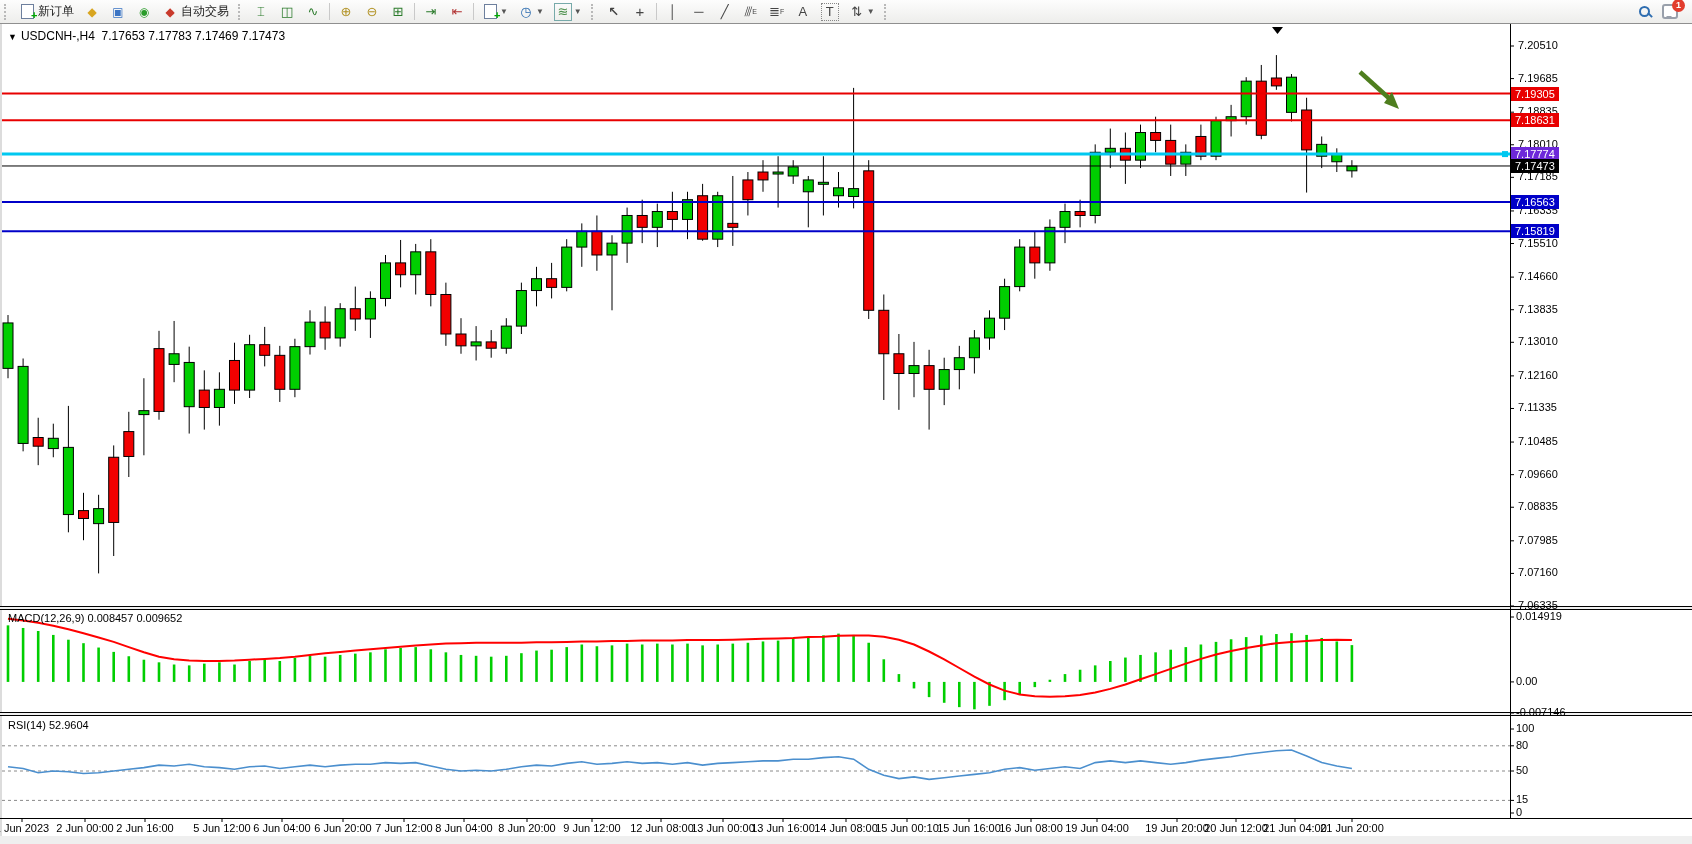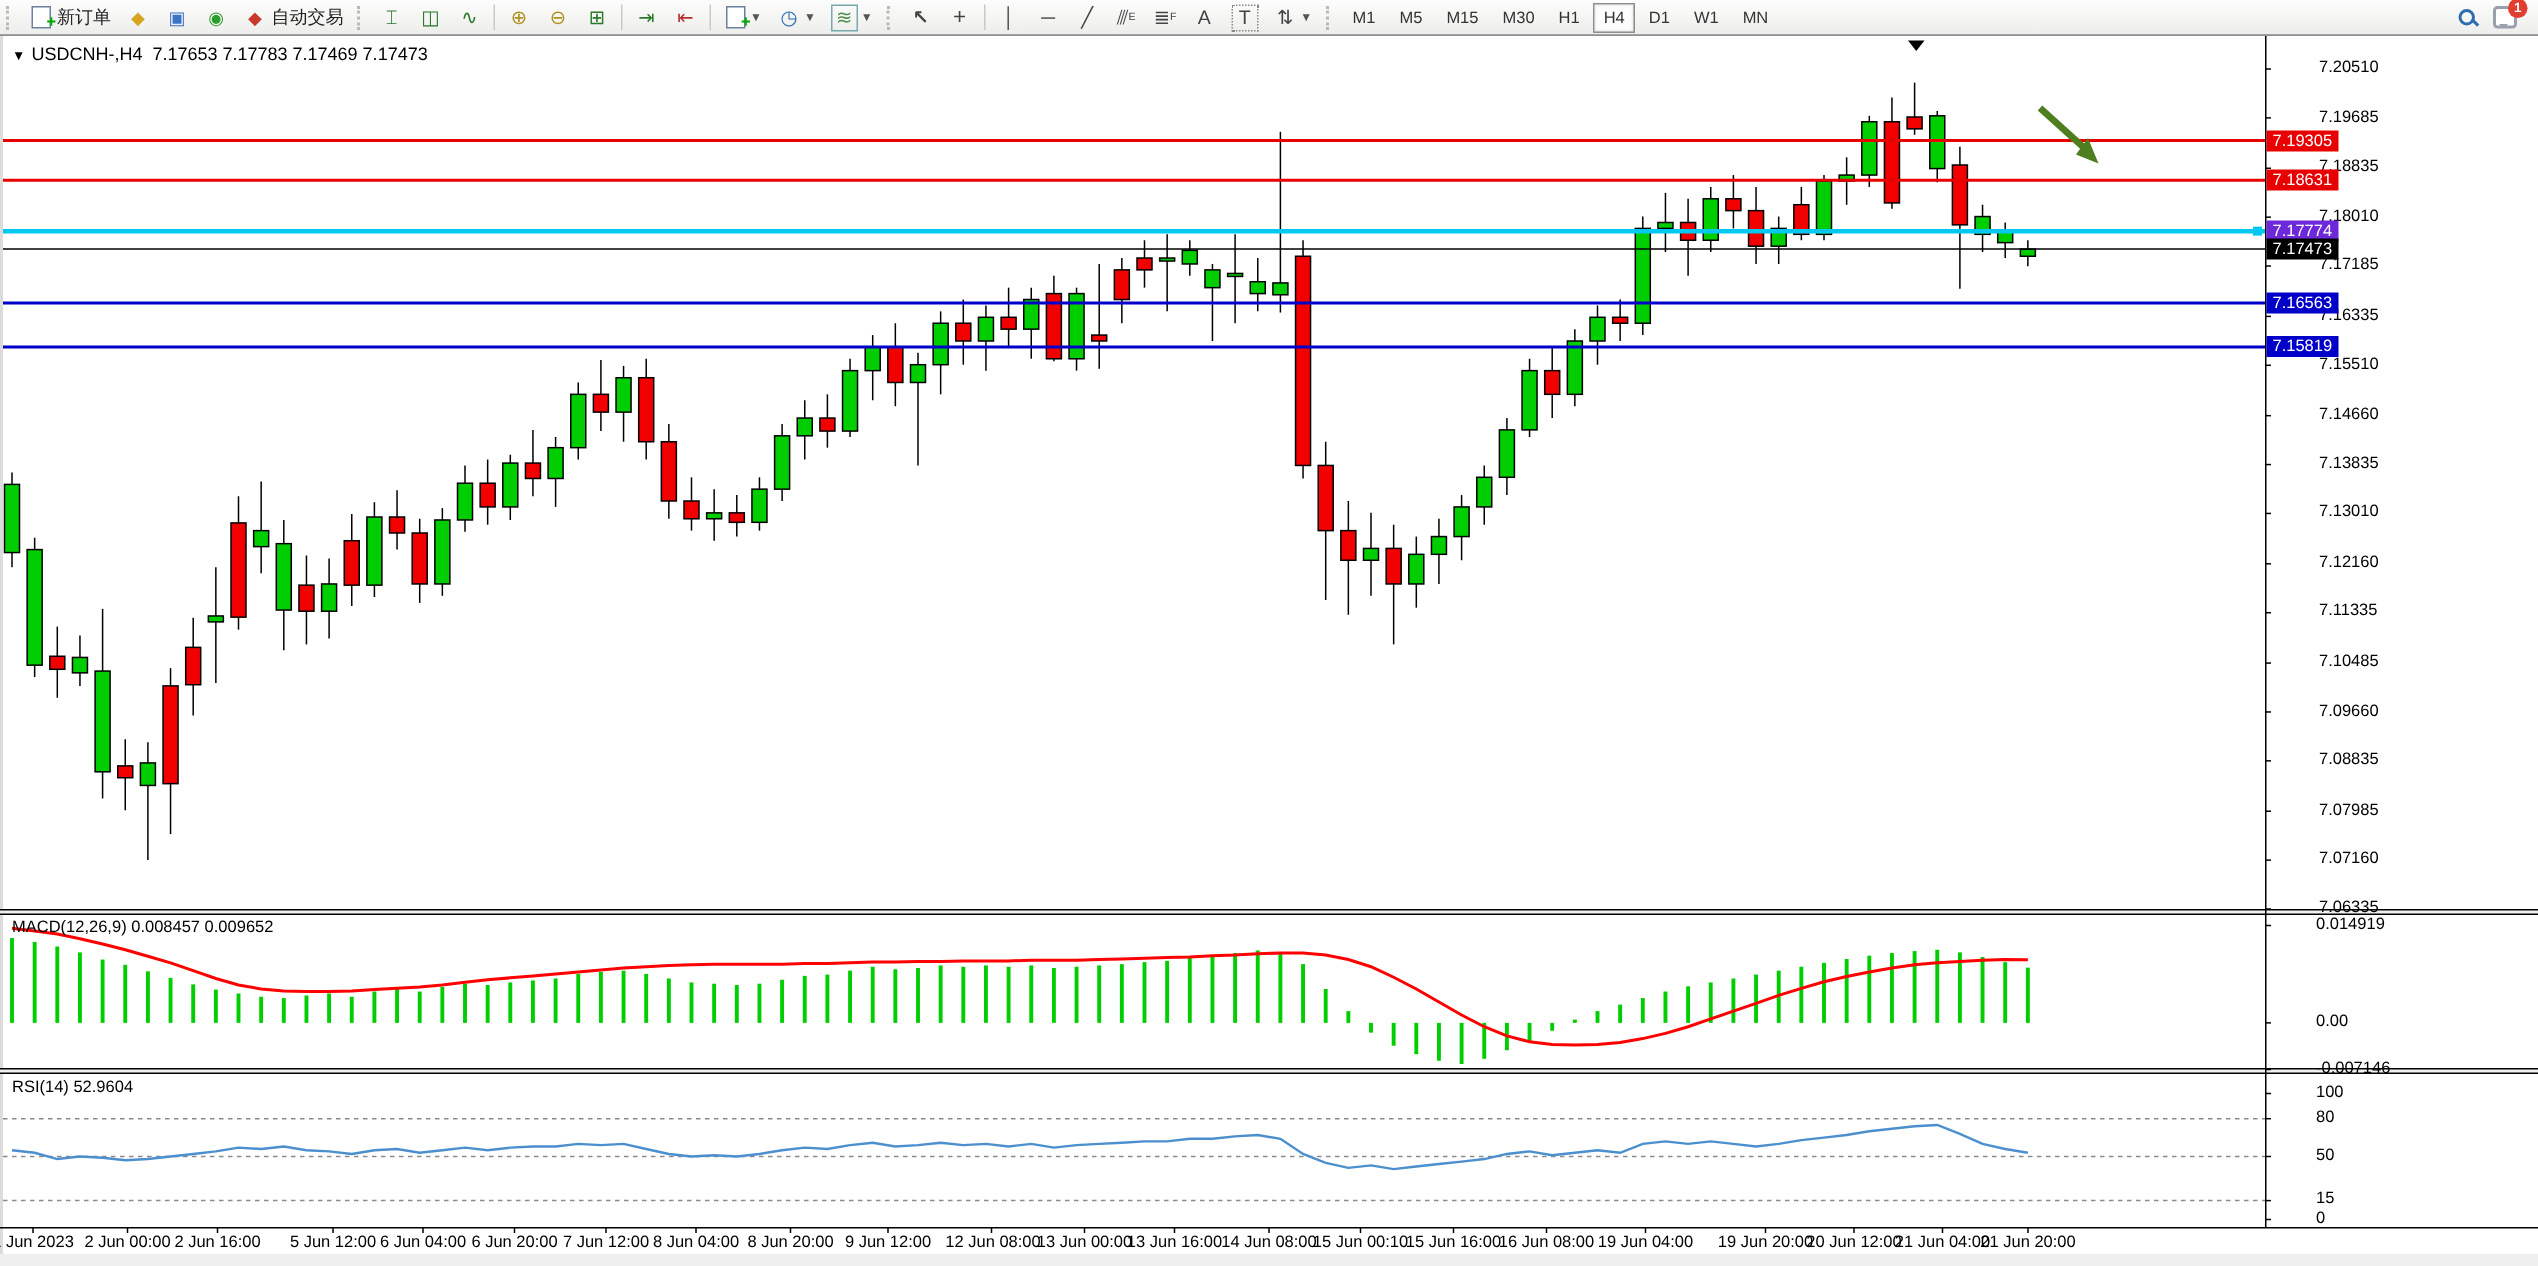--- a/index.html
+++ b/index.html
@@ -23,21 +23,21 @@
   .doc-ic::after{content:"+";position:absolute;right:-5px;bottom:-5px;color:#0a0;font-weight:bold;font-size:11px;}
   .search-ic{width:14px;height:14px;position:relative;}
   .search-ic::before{content:"";position:absolute;left:1px;top:1px;width:7px;height:7px;border:2px solid #2e6db0;border-radius:50%;}
   .search-ic::after{content:"";position:absolute;left:9px;top:9px;width:6px;height:2px;background:#2e6db0;transform:rotate(45deg);}
   .chat-ic{width:14px;height:11px;border:2px solid #99a0ab;border-radius:3px;position:relative;background:#fff;}
   .chat-ic::after{content:"";position:absolute;left:2px;bottom:-5px;border:3px solid transparent;border-top-color:#99a0ab;}
   .badge{position:absolute;top:-5px;right:-7px;background:#e23d2e;color:#fff;border-radius:50%;width:13px;height:13px;font-size:9px;line-height:13px;text-align:center;font-weight:bold;}
   .tool-glyph{font-size:13px;color:#444;}
 
   
-  .axis-label{position:absolute;font-size:11px;color:#000;white-space:nowrap;z-index:3;margin-left:28px;}
+  .axis-label{position:absolute;font-size:11px;color:#000;white-space:nowrap;z-index:3;}
   .line-label{position:absolute;left:1511px;height:14px;line-height:14px;font-size:11px;color:#fff;padding:0 4px;z-index:4;white-space:nowrap;}
   .date-label{position:absolute;top:822px;transform:translateX(-50%);font-size:11px;color:#000;white-space:nowrap;z-index:3;}
   .panel-label{position:absolute;font-size:11px;color:#000;z-index:3;}
   #chart-title{position:absolute;left:8px;top:29px;font-size:12px;color:#000;z-index:3;}
   #chart-title .tri{font-size:9px;margin-right:4px;}
   svg{position:absolute;left:0;top:0;z-index:1;}
 </style>
 </head>
 <body>
 
@@ -133,21 +133,20 @@
         <span class="ic tool-glyph">A</span>
       </span>
     <span class="tbtn">
         <span class="ic tool-glyph" style="border:1px dotted #888;">T</span>
       </span>
     <span class="tbtn">
         <span class="ic tool-glyph">⇅</span>
         <span class="caret">▼</span>
       </span>
     <span class="grip"></span>
-    <span id="tf-group"><span class="tf">M1</span><span class="tf">M5</span><span class="tf">M15</span><span class="tf">M30</span><span class="tf">H1</span><span class="tf active">H4</span><span class="tf">D1</span><span class="tf">W1</span><span class="tf">MN</span></span>
     <span style="flex:1"></span>
     <span class="tbtn">
         <span class="search-ic"></span>
       </span>
     <span class="tbtn" style="margin-right:10px;">
       <span class="ic">
           <span class="chat-ic"></span>
         <span class="badge">1</span>
       </span>
     </span>

